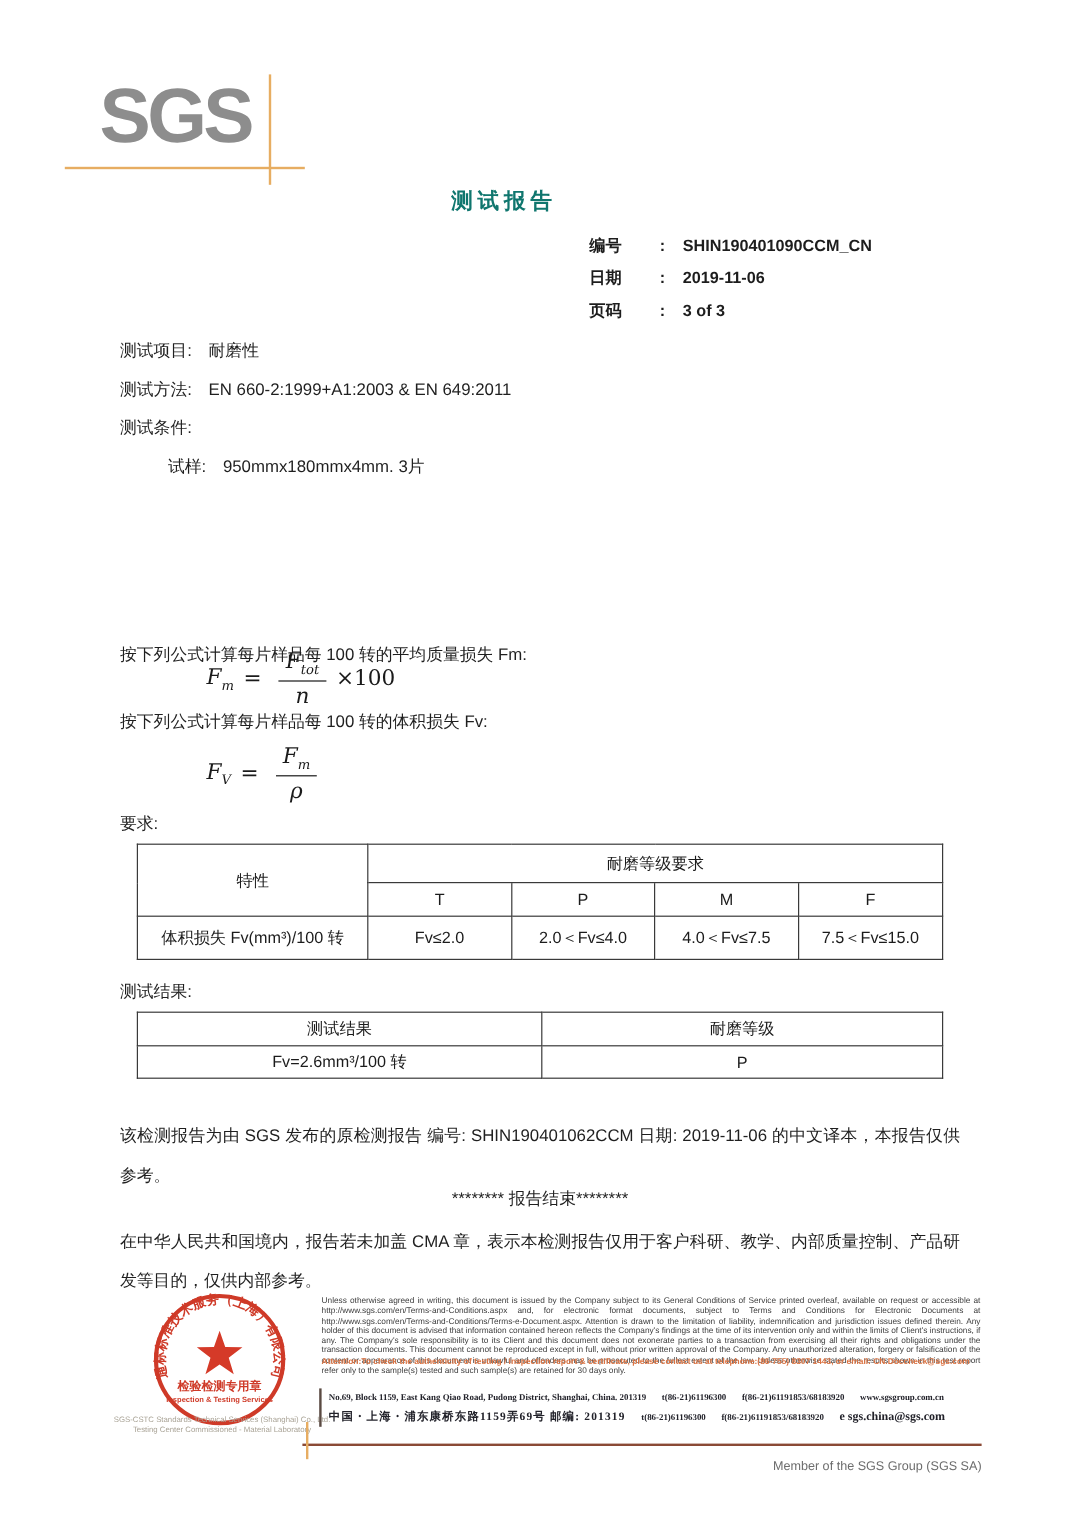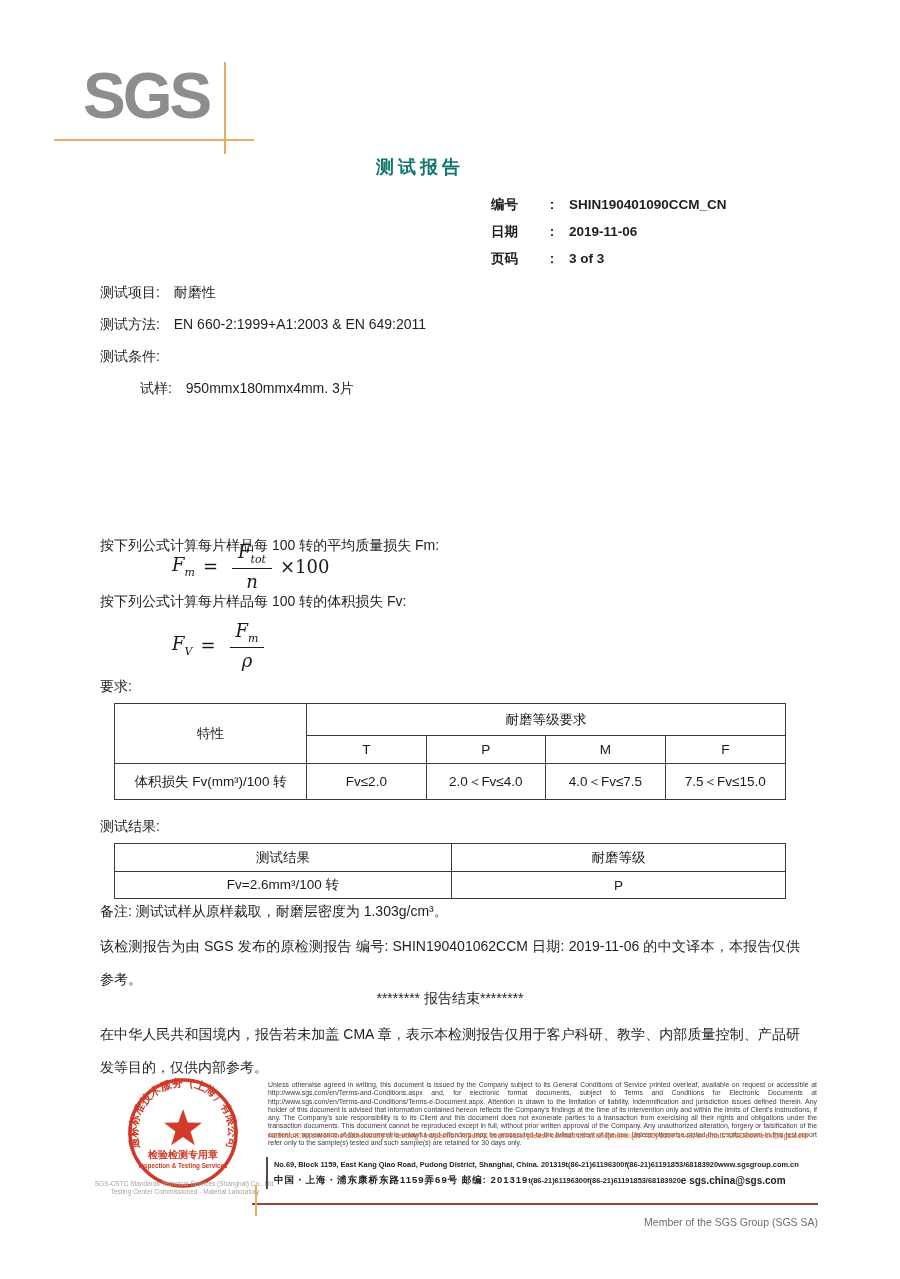--- a/index.html
+++ b/index.html
@@ -45,21 +45,21 @@
   
   .stamp{position:absolute;left:126px;top:1076px;width:114px;height:114px;}
   .stamp-caption{position:absolute;left:92px;top:1180px;width:186px;text-align:center;
     font-size:6.5px;line-height:8px;color:#a9a396;}
   .legal{position:absolute;left:268px;top:1081px;width:549px;font-size:6.9px;
     line-height:8.3px;text-align:justify;color:#3c3c3c;}
   .attention{position:absolute;left:268px;top:1132px;width:549px;font-size:7px;
     line-height:8.6px;color:#dd7443;font-weight:bold;}
   .addr{position:absolute;left:266px;top:1157px;width:552px;border-left:2px solid #5a4a42;
     padding-left:6px;color:#22222a;}
-  .addr-row{display:flex;align-items:baseline;white-space:nowrap;}
+  .addr-row{display:flex;align-items:baseline;gap:13px;white-space:nowrap;font-family:Liberation Serif, serif;}
   .addr-en{font-size:7.4px;font-weight:bold;height:14px;align-items:center;display:flex;}
   .addr-cn{font-size:9.5px;font-weight:bold;letter-spacing:1px;height:18px;align-items:center;display:flex;}
   .foot-rule{position:absolute;left:252px;top:1203px;width:566px;height:2px;background:#8a4a35;}
   .foot-crop-v{position:absolute;left:255px;top:1185px;width:2px;height:31px;background:#e7ad62;}
   .member{position:absolute;left:0;top:1216px;width:818px;text-align:right;
     font-size:10.5px;color:#6d6d6d;}
 </style>
 </head>
 <body>
 
@@ -159,21 +159,20 @@
       <th style="width:336px">测试结果</th>
       <th style="width:336px">耐磨等级</th>
     </tr>
     <tr class="r2">
       <td>Fv=2.6mm³/100 转</td>
       <td>P</td>
     </tr>
   </tbody>
     </table>
 
-  <div class="sec" style="top:903px">备注: 测试试样从原样裁取，耐磨层密度为 1.303g/cm³。</div>
   <div class="sec para" style="top:930px;line-height:33px">该检测报告为由 SGS 发布的原检测报告 编号: SHIN190401062CCM 日期: 2019-11-06 的中文译本，本报告仅供参考。</div>
   <div class="sec center-line" style="top:990px">******** 报告结束********</div>
   <div class="sec para" style="top:1018px;line-height:33px">在中华人民共和国境内，报告若未加盖 CMA 章，表示本检测报告仅用于客户科研、教学、内部质量控制、产品研发等目的，仅供内部参考。</div>
 
   <div class="stamp">
     <svg width="114" height="114" viewBox="0 0 114 114">
       <circle cx="57" cy="57" r="53" fill="none" stroke="#cf3a28" stroke-width="3.5"></circle>
       <defs>
         <path id="arcTop" d="M 15 75 A 46 46 0 1 1 99 75" fill="none"></path>
       </defs>

